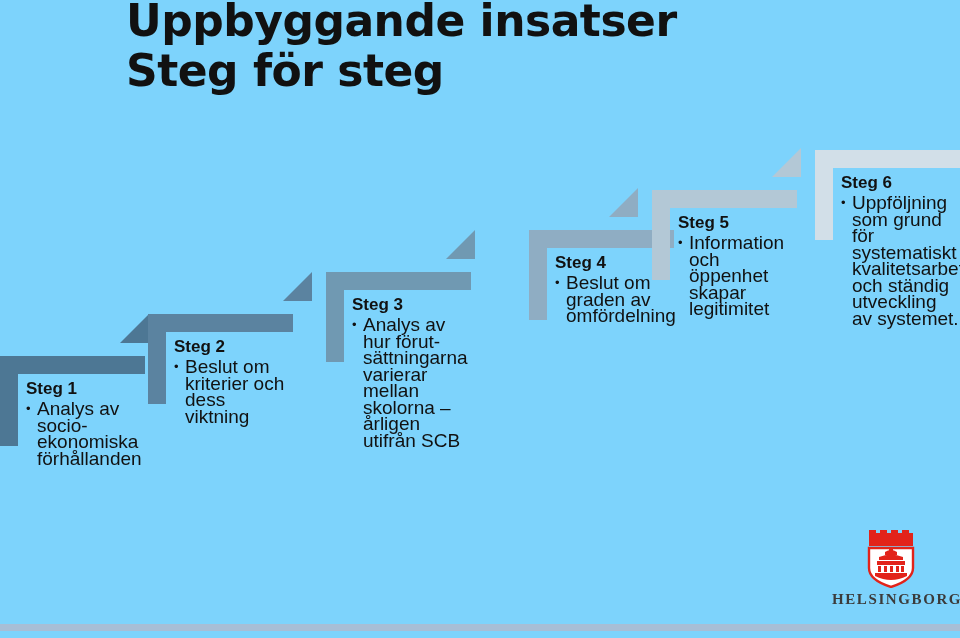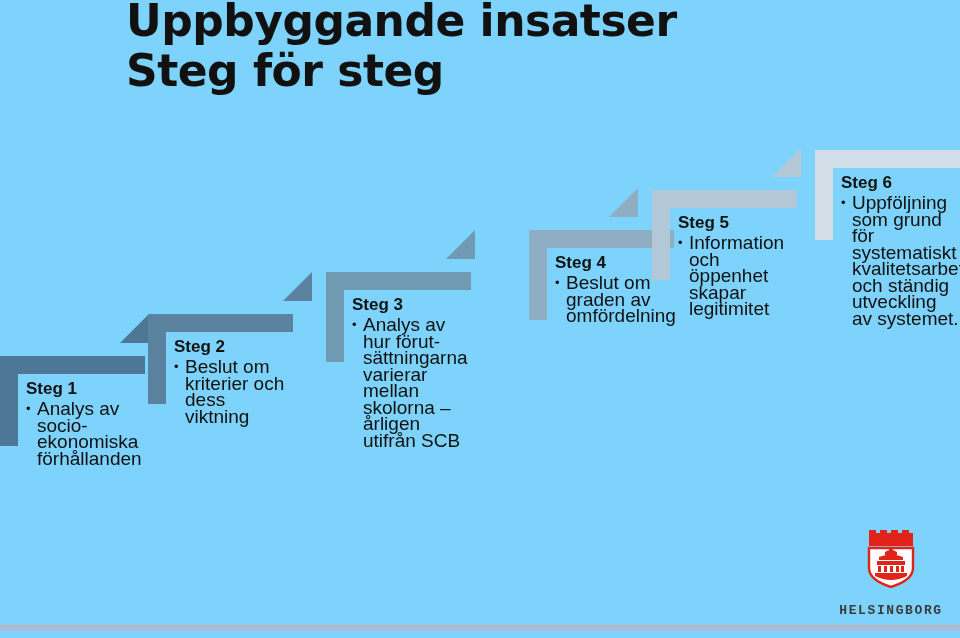--- a/index.html
+++ b/index.html
@@ -113,24 +113,24 @@
     position: absolute;
     width: 118px;
     text-align: center;
   }
   .logo-shield {
     display: block;
     margin: 0 auto;
   }
   .logo-word {
     display: block;
-    margin-top: 15px;
-    font-family: Liberation Mono, monospace;
+    margin-top: 3px;
+    font-family: Liberation Serif, serif;
     font-weight: bold;
-    font-size: 13px;
+    font-size: 15px;
     letter-spacing: 1.6px;
     color: #3b3b3b;
   }
 </style>
 </head>
 <body>
 
 <div id="slide">
 
   <div class="title-block">

